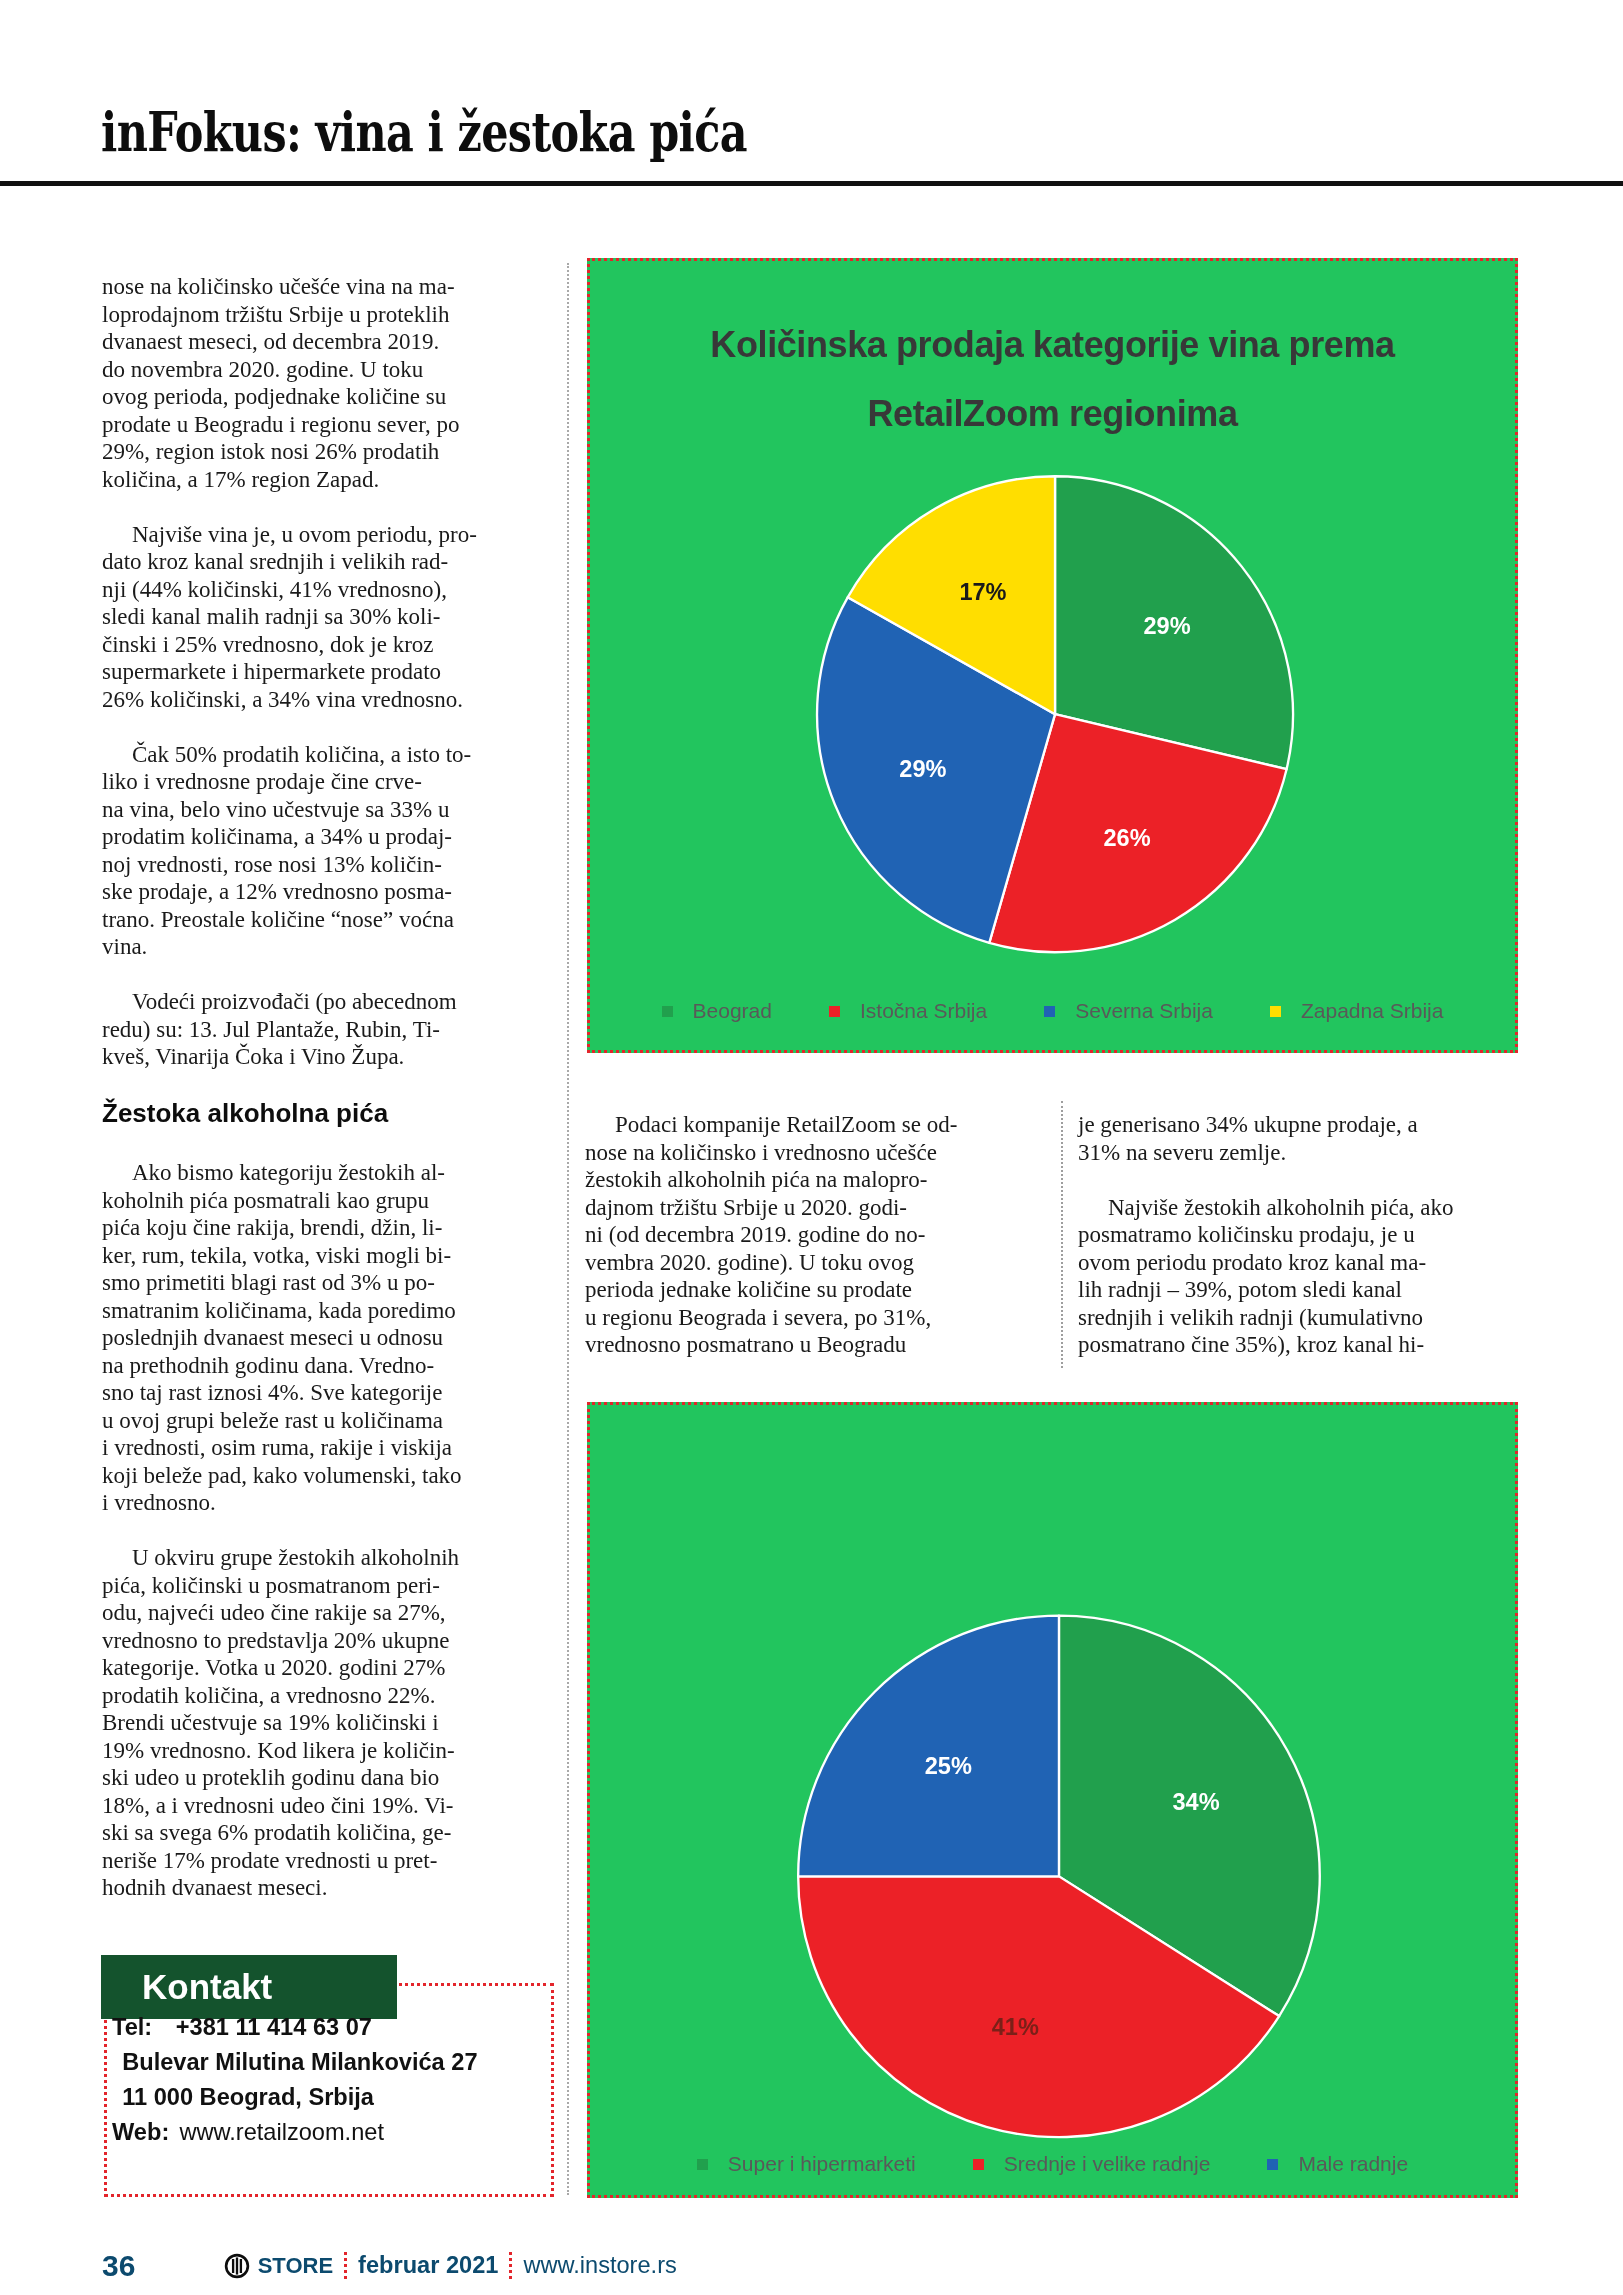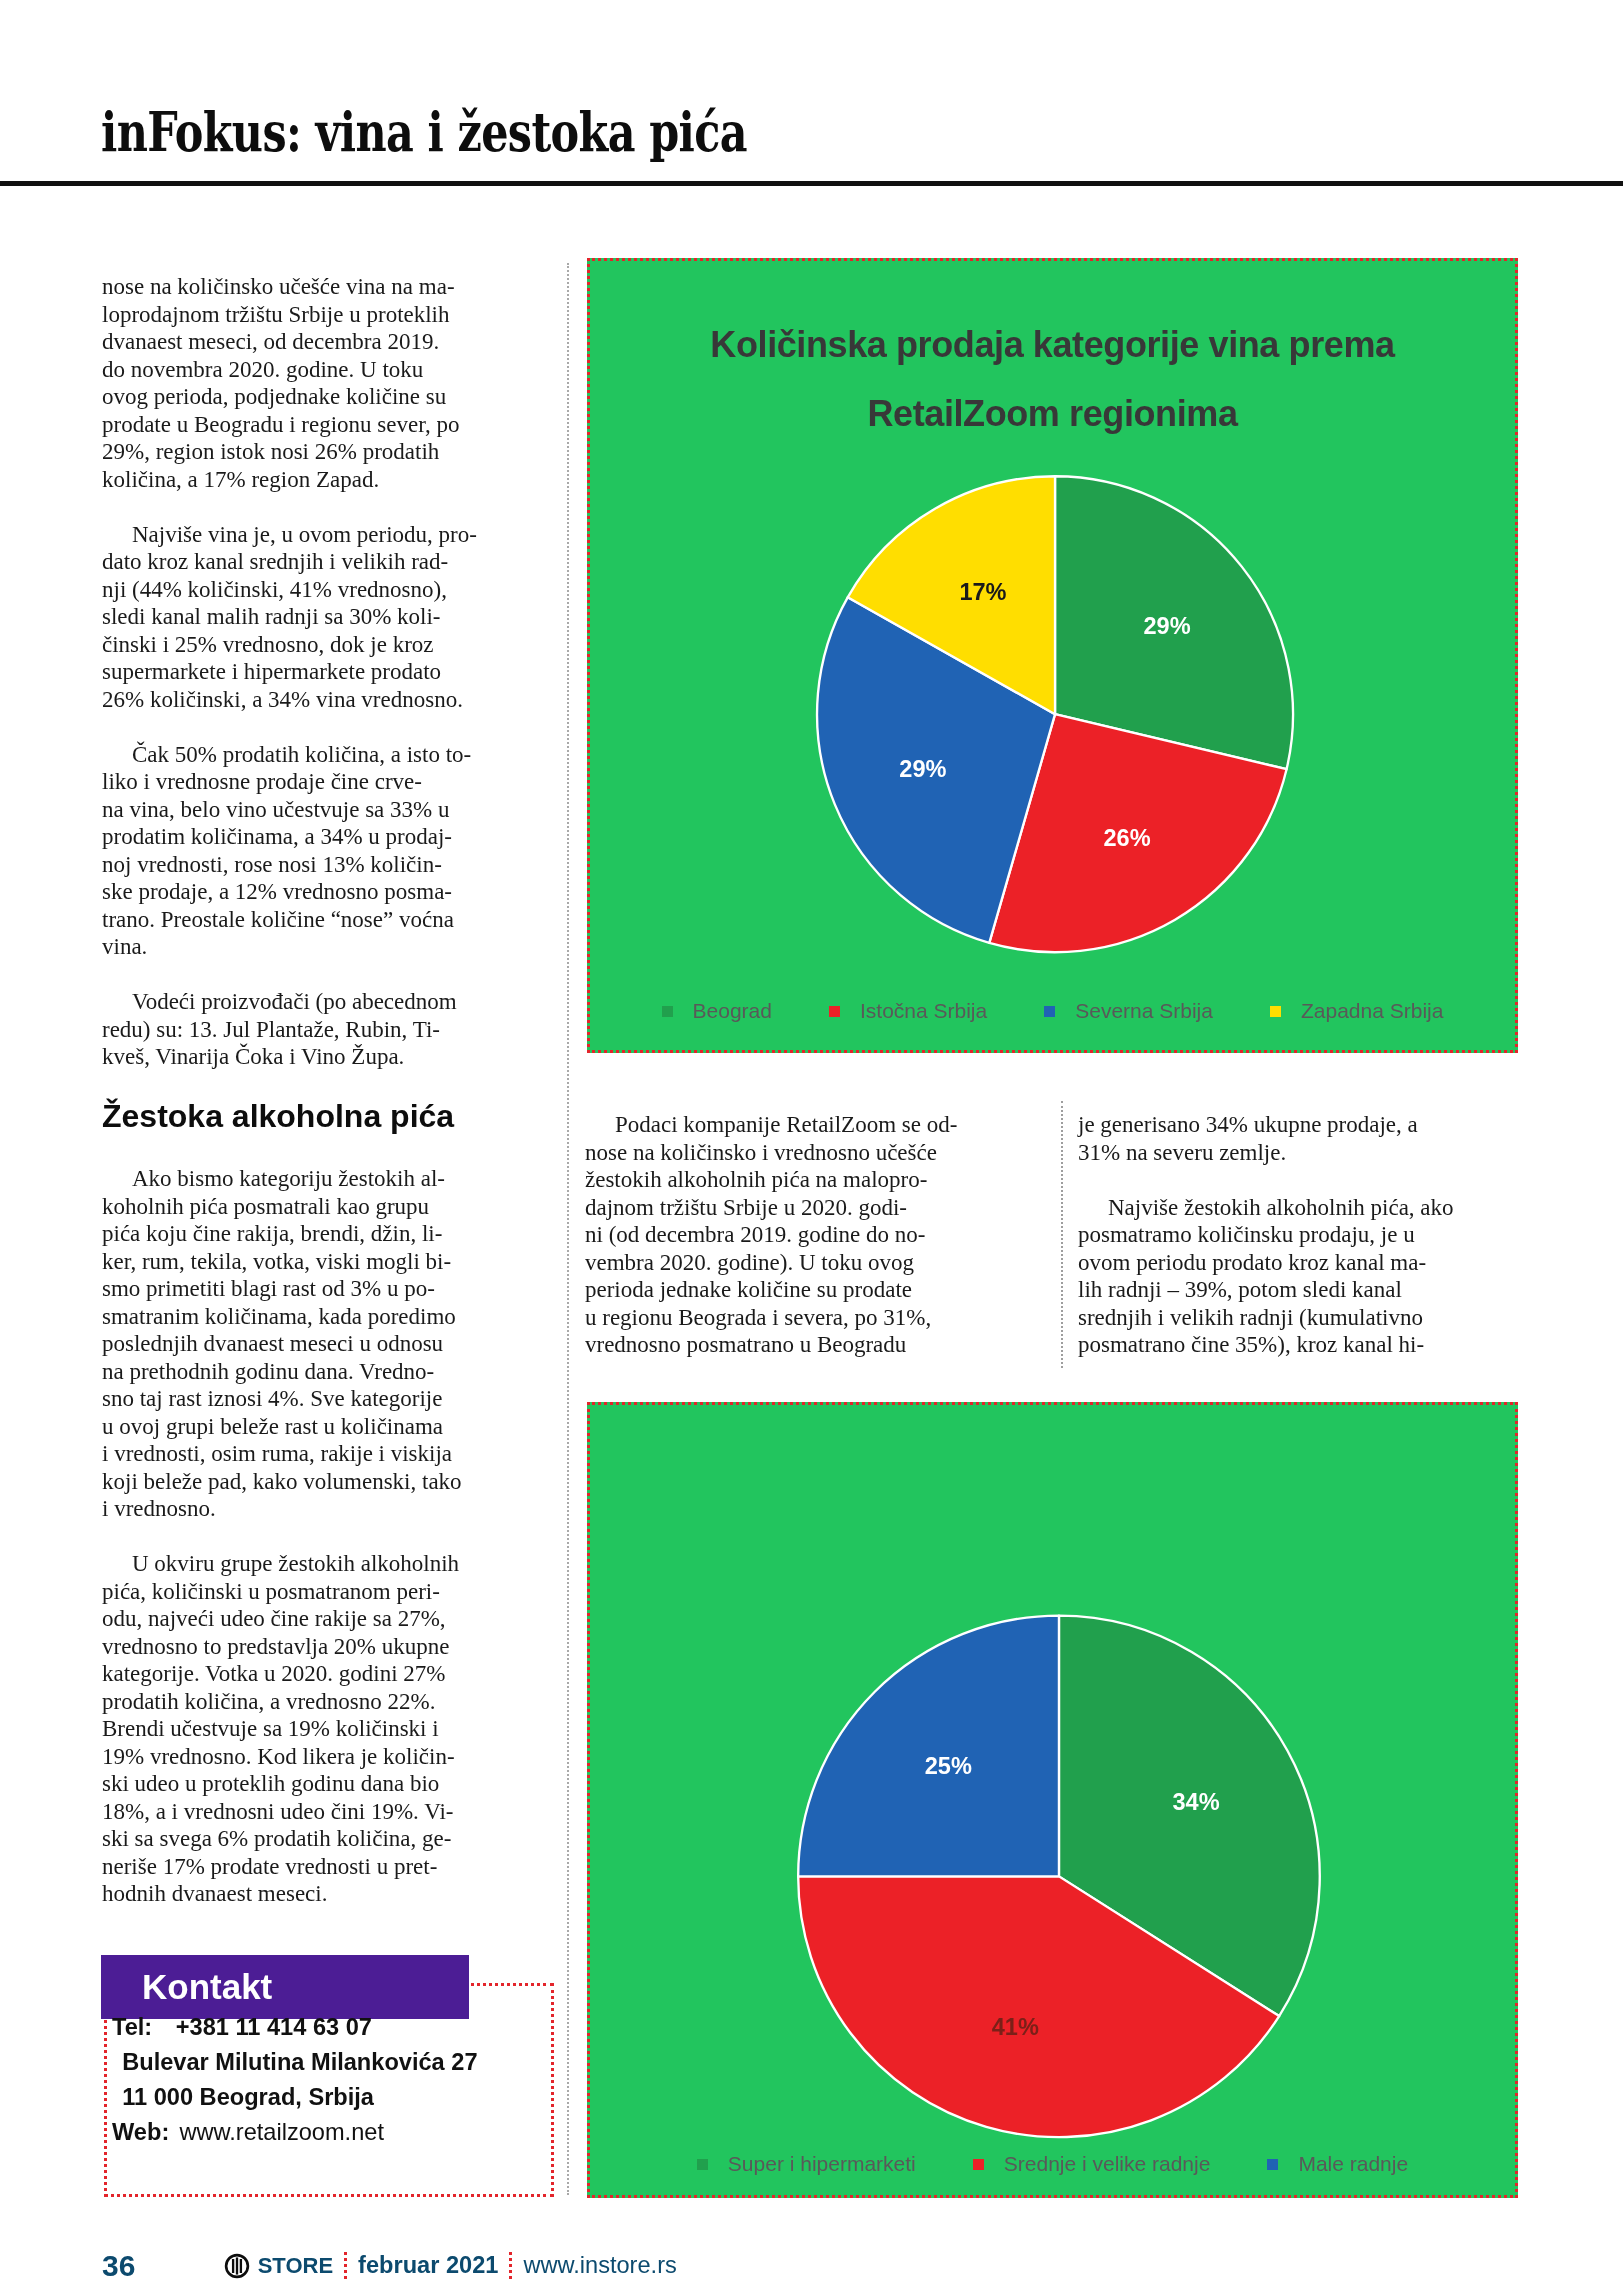--- a/index.html
+++ b/index.html
@@ -22,21 +22,21 @@
   .left-col{position:absolute;left:102px;top:273px;width:428px;}
   .mid-col{position:absolute;left:585px;top:1111px;width:471px;}
   .right-col{position:absolute;left:1078px;top:1111px;width:430px;}
   .body-par{
     margin:0 0 27.5px 0;font-size:23px;line-height:27.5px;white-space:pre-line;
     text-indent:30px;
   }
   .body-par.noindent{text-indent:0;}
   .section-heading{
     margin:19.6px 0 30px 0;
-    font-family:"Liberation Sans",sans-serif;font-weight:700;font-size:32px;color:#0d0d0d;
+    font-family:"Liberation Sans",sans-serif;font-weight:700;font-size:26px;color:#0d0d0d;
   }
   .col-rule{
     position:absolute;left:567px;top:263px;height:1932px;width:0;
     border-left:2.4px dotted #a9a9a9;
   }
   .mid-divider{
     position:absolute;left:1061px;top:1101px;height:267px;width:0;
     border-left:2.4px dotted #9e9e9e;
   }
 
@@ -64,21 +64,21 @@
   .legend-label{
     font-family:"Liberation Sans",sans-serif;font-size:21px;color:#595959;white-space:nowrap;
   }
 
   
   .kontakt-border{
     position:absolute;left:104px;top:1983px;width:450px;height:214px;
     border:3.9px dotted #e3252b;box-sizing:border-box;
   }
   .kontakt-bar{
-    position:absolute;left:101px;top:1955px;width:368px;height:64px;background:#4c1d95;
+    position:absolute;left:101px;top:1955px;width:296px;height:64px;background:#14532d;
     display:flex;align-items:center;
   }
   .kontakt-heading{
     font-family:"Liberation Sans",sans-serif;font-weight:700;font-size:35px;color:#ffffff;
     margin-left:41px;
   }
   .kontakt-body{position:absolute;left:112px;top:2010px;width:432px;}
   .k-row{
     font-family:"Liberation Sans",sans-serif;font-size:23.6px;line-height:35px;color:#111111;
     white-space:nowrap;

